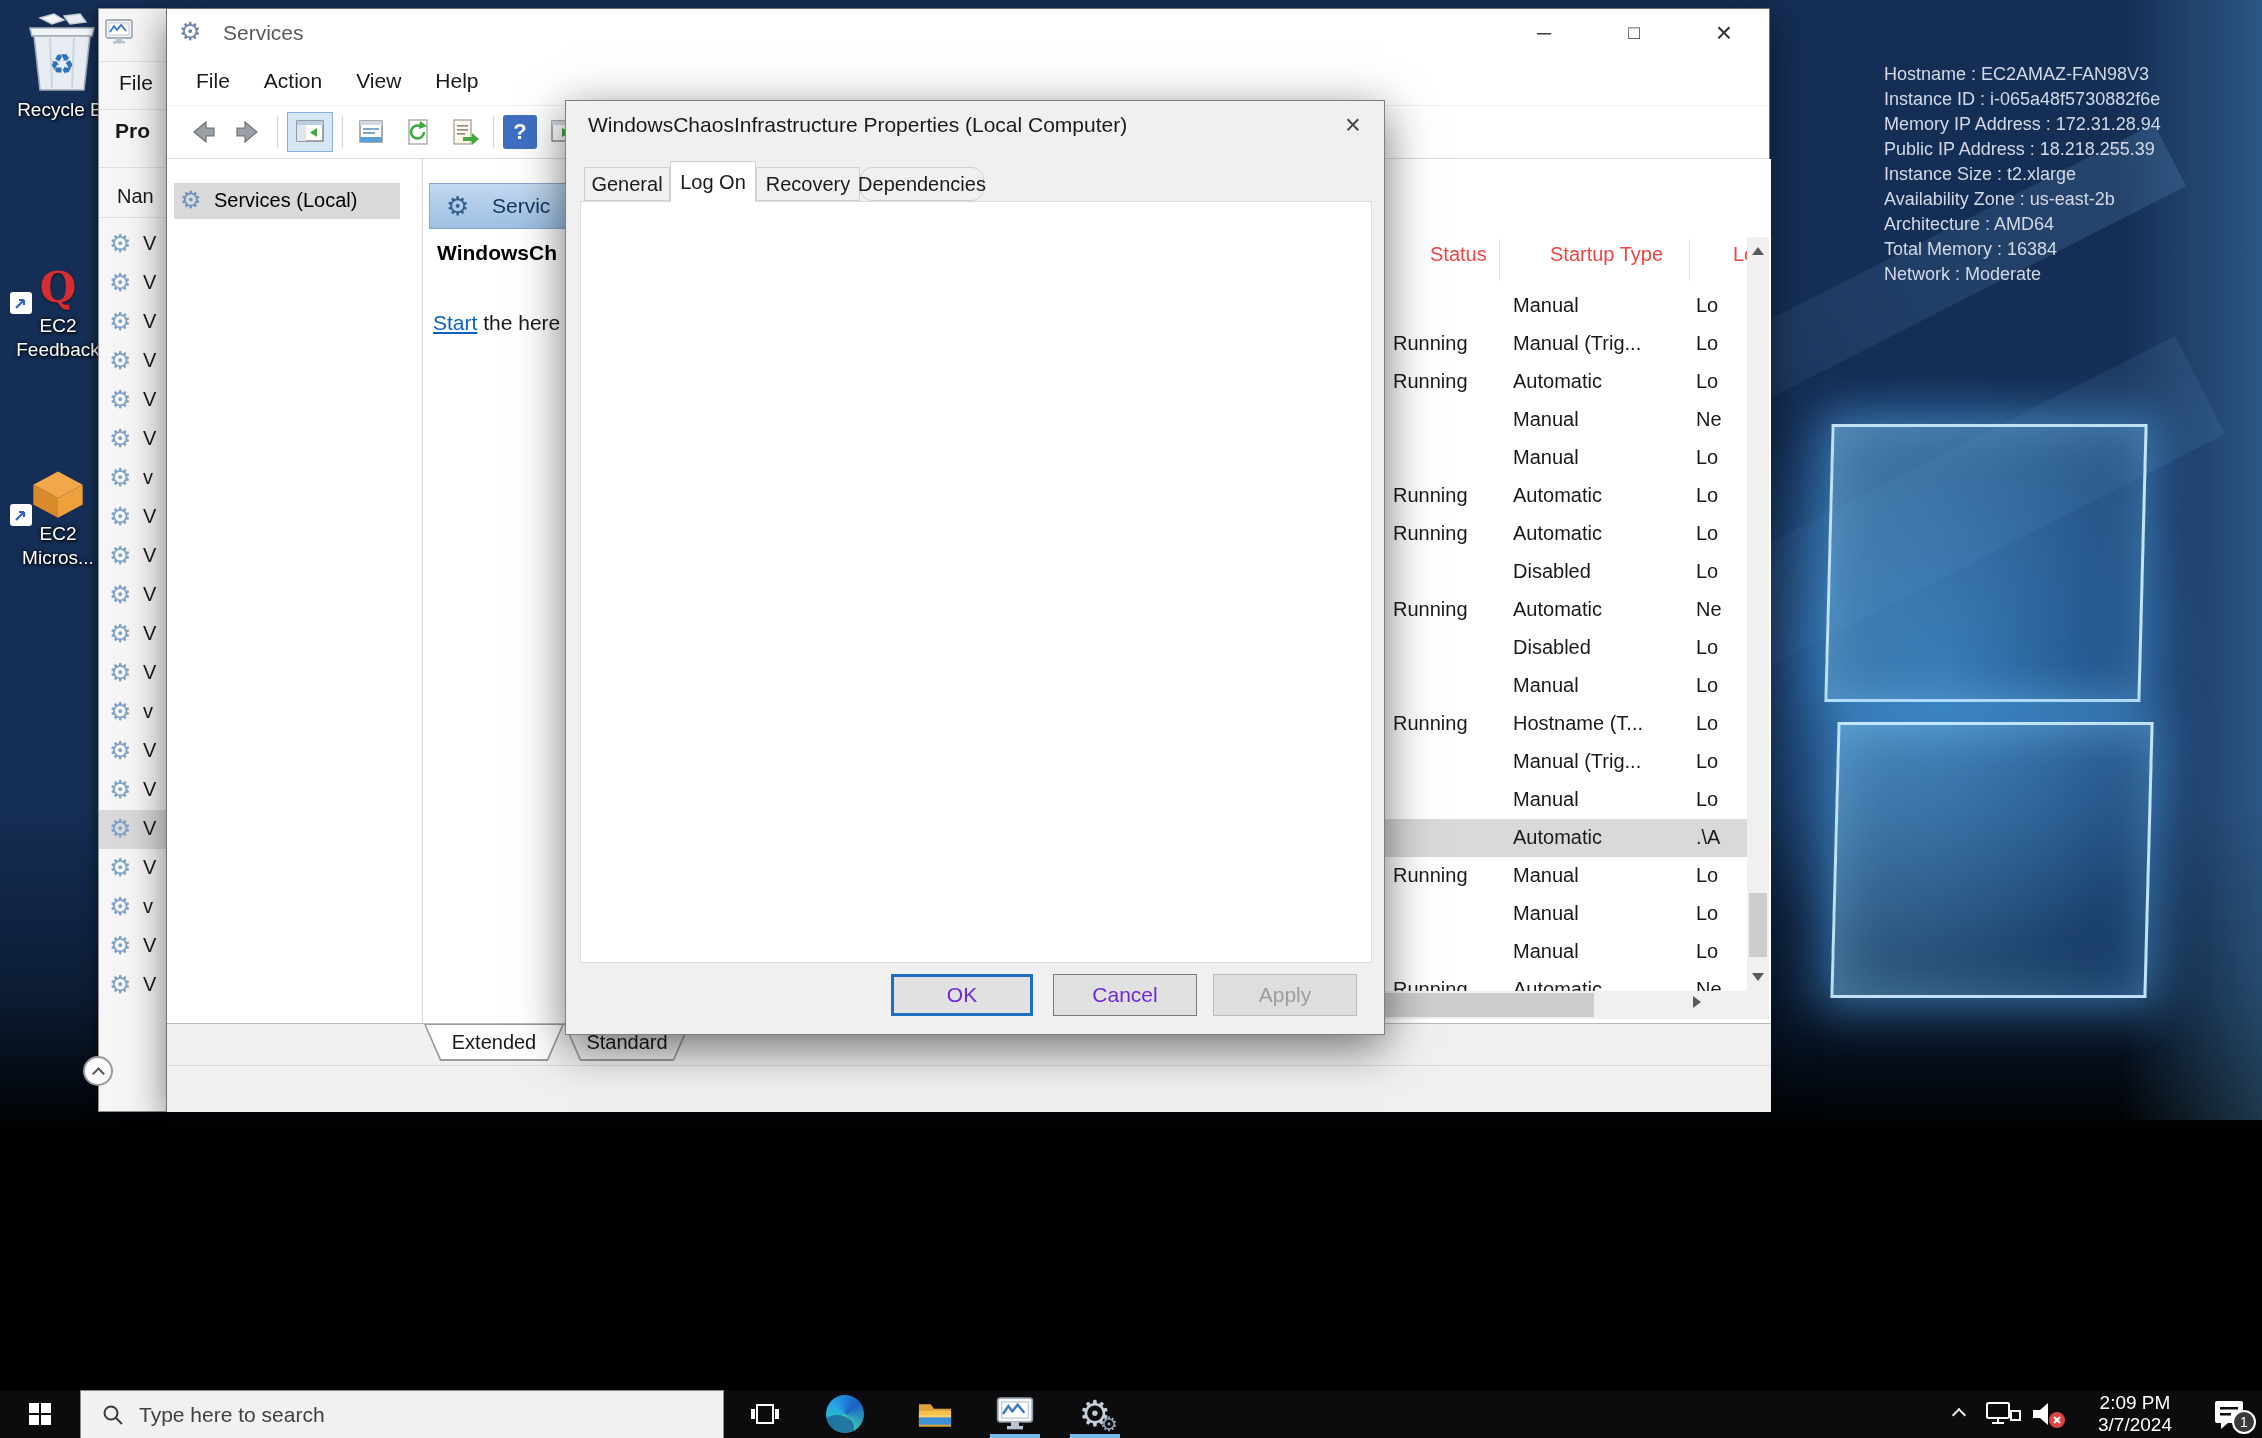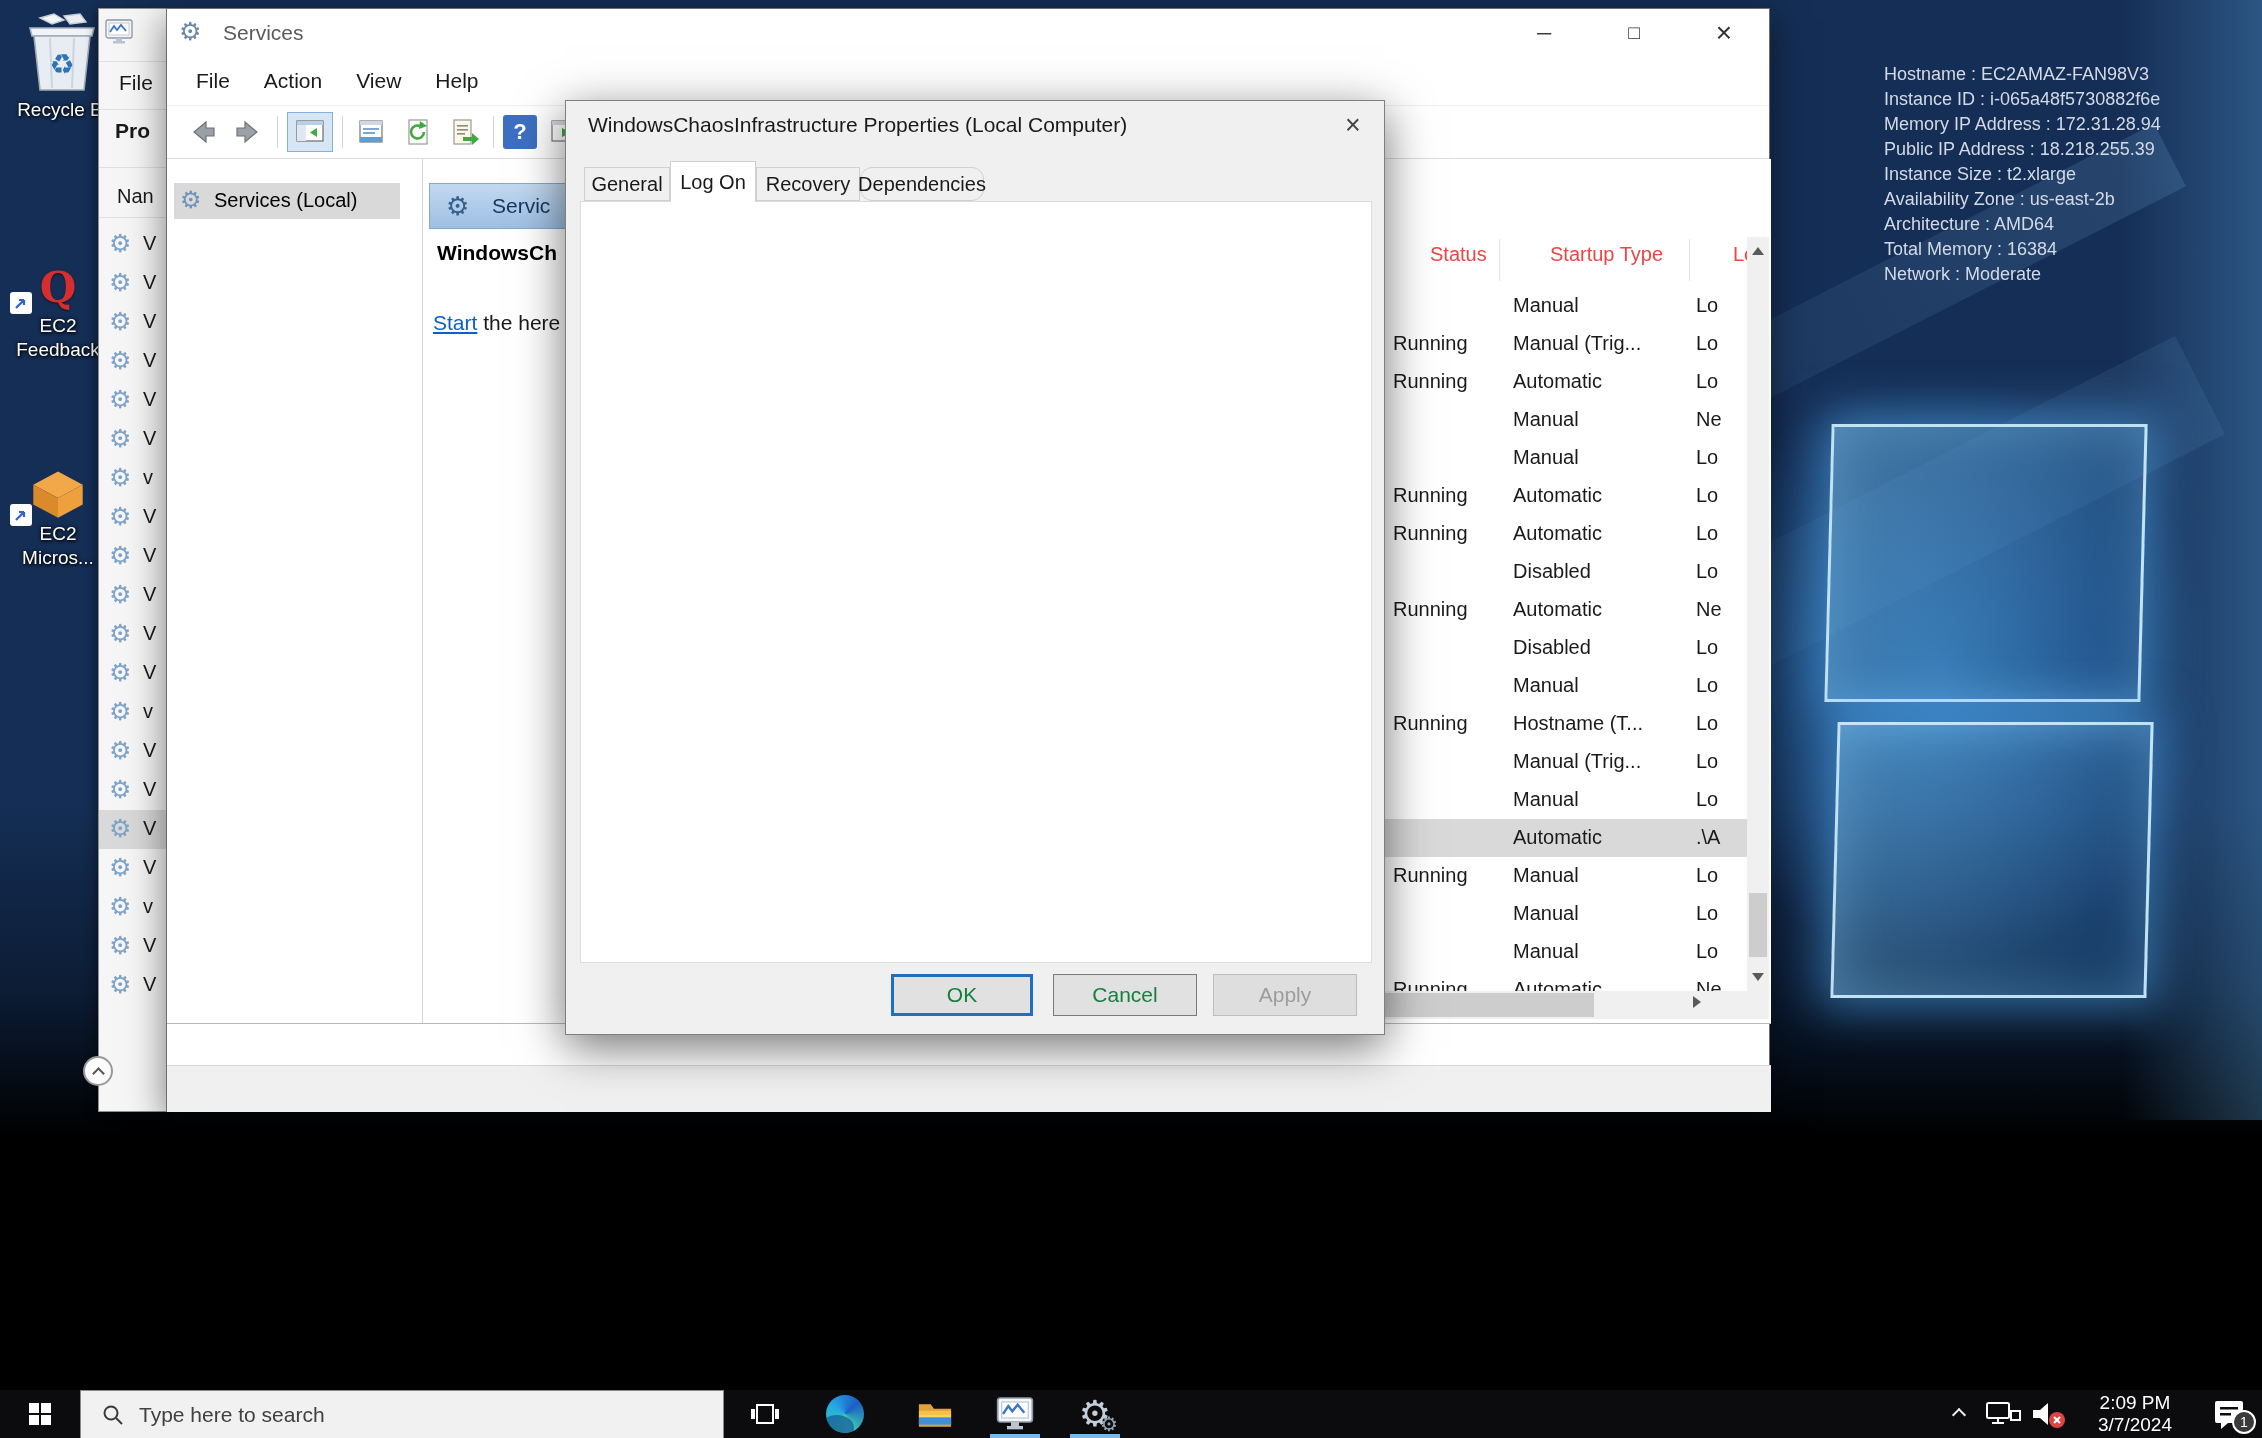--- a/index.html
+++ b/index.html
@@ -135,21 +135,21 @@
   #dtab-depend { left:294px; width:124px;border-radius:12px; }
   #dlg-page { position:absolute; left:14px; top:100px; width:792px; height:762px; background:#fff; border:1px solid #dcdcdc; z-index:3; }
 
   .dlg-label { position:absolute; font-size:21px; color:#1a1a1a; white-space:nowrap; }
   .radio { position:absolute; width:21px; height:21px; border:1.5px solid #333; border-radius:50%; background:#fff; }
   .radio.checked::after { content:""; position:absolute; left:4px; top:4px; width:10px; height:10px; border-radius:50%; background:#111; }
   .checkbox { position:absolute; width:21px; height:21px; border:1.5px solid #bcbcbc; background:#fff; }
   .tfield { position:absolute; background:#fff; border:1px solid #6b6b6b; font-size:21px; color:#000;
             display:flex; align-items:center; padding-left:10px; }
   .tfield.dots { font-size:16px; letter-spacing:3px; font-weight:bold; }
-  .dlg-btn { position:absolute; height:42px; background:#e1e1e1; border:1px solid #7a7a7a; font-size:21px; color:#15803d;
+  .dlg-btn { position:absolute; height:42px; background:#e1e1e1; border:1px solid #7a7a7a; font-size:21px; color:#6d28d9;
              display:flex; align-items:center; justify-content:center; }
   #btn-ok { left:325px; top:873px; width:142px; border:3px solid #1e6fc0; }
   #btn-browse { left:618px; top:281px; width:148px; height:44px; background:#ddd; border:1px solid #999; }
   #btn-cancel { left:487px; top:873px; width:144px; }
   #btn-apply { left:647px; top:873px; width:144px; background:#dedede; border:1px solid #bdbdbd; color:#9d9d9d; }
 
   
   #taskbar { position:absolute; left:0; top:1390px; width:2262px; height:48px; background:#0c0c0e; z-index:50; display:flex; align-items:center; }
   #start-btn { width:80px; height:48px; display:flex; align-items:center; justify-content:center; }
   #start-logo { display:grid; grid-template-columns:10px 10px; grid-template-rows:10px 10px; gap:2px; }
@@ -547,20 +547,30 @@
     </div>
     <div id="hsb">
       <span class="thumb"></span>
       <span class="btn">
           <i class="tri-right"></i>
         </span>
     </div>
     <div id="sb-corner"></div>
 
     <div id="panes-border"></div>
+    <div id="footer-strip">
+      <div class="ftab active" id="ftab-extended">
+        <div class="shape-outer"></div>
+        <div class="shape-inner">Extended</div>
+      </div>
+      <div class="ftab" id="ftab-standard">
+        <div class="shape-outer"></div>
+        <div class="shape-inner">Standard</div>
+      </div>
+    </div>
     <div id="svc-statusbar"></div>
   </div>
 
   <div id="dialog">
     <div id="dlg-title">
       <span class="txt">WindowsChaosInfrastructure Properties (Local Computer)</span>
       <span id="dlg-close">×</span>
     </div>
     <div class="dlg-tab" id="dtab-general">General</div>
     <div class="dlg-tab active" id="dtab-logon">Log On</div>

